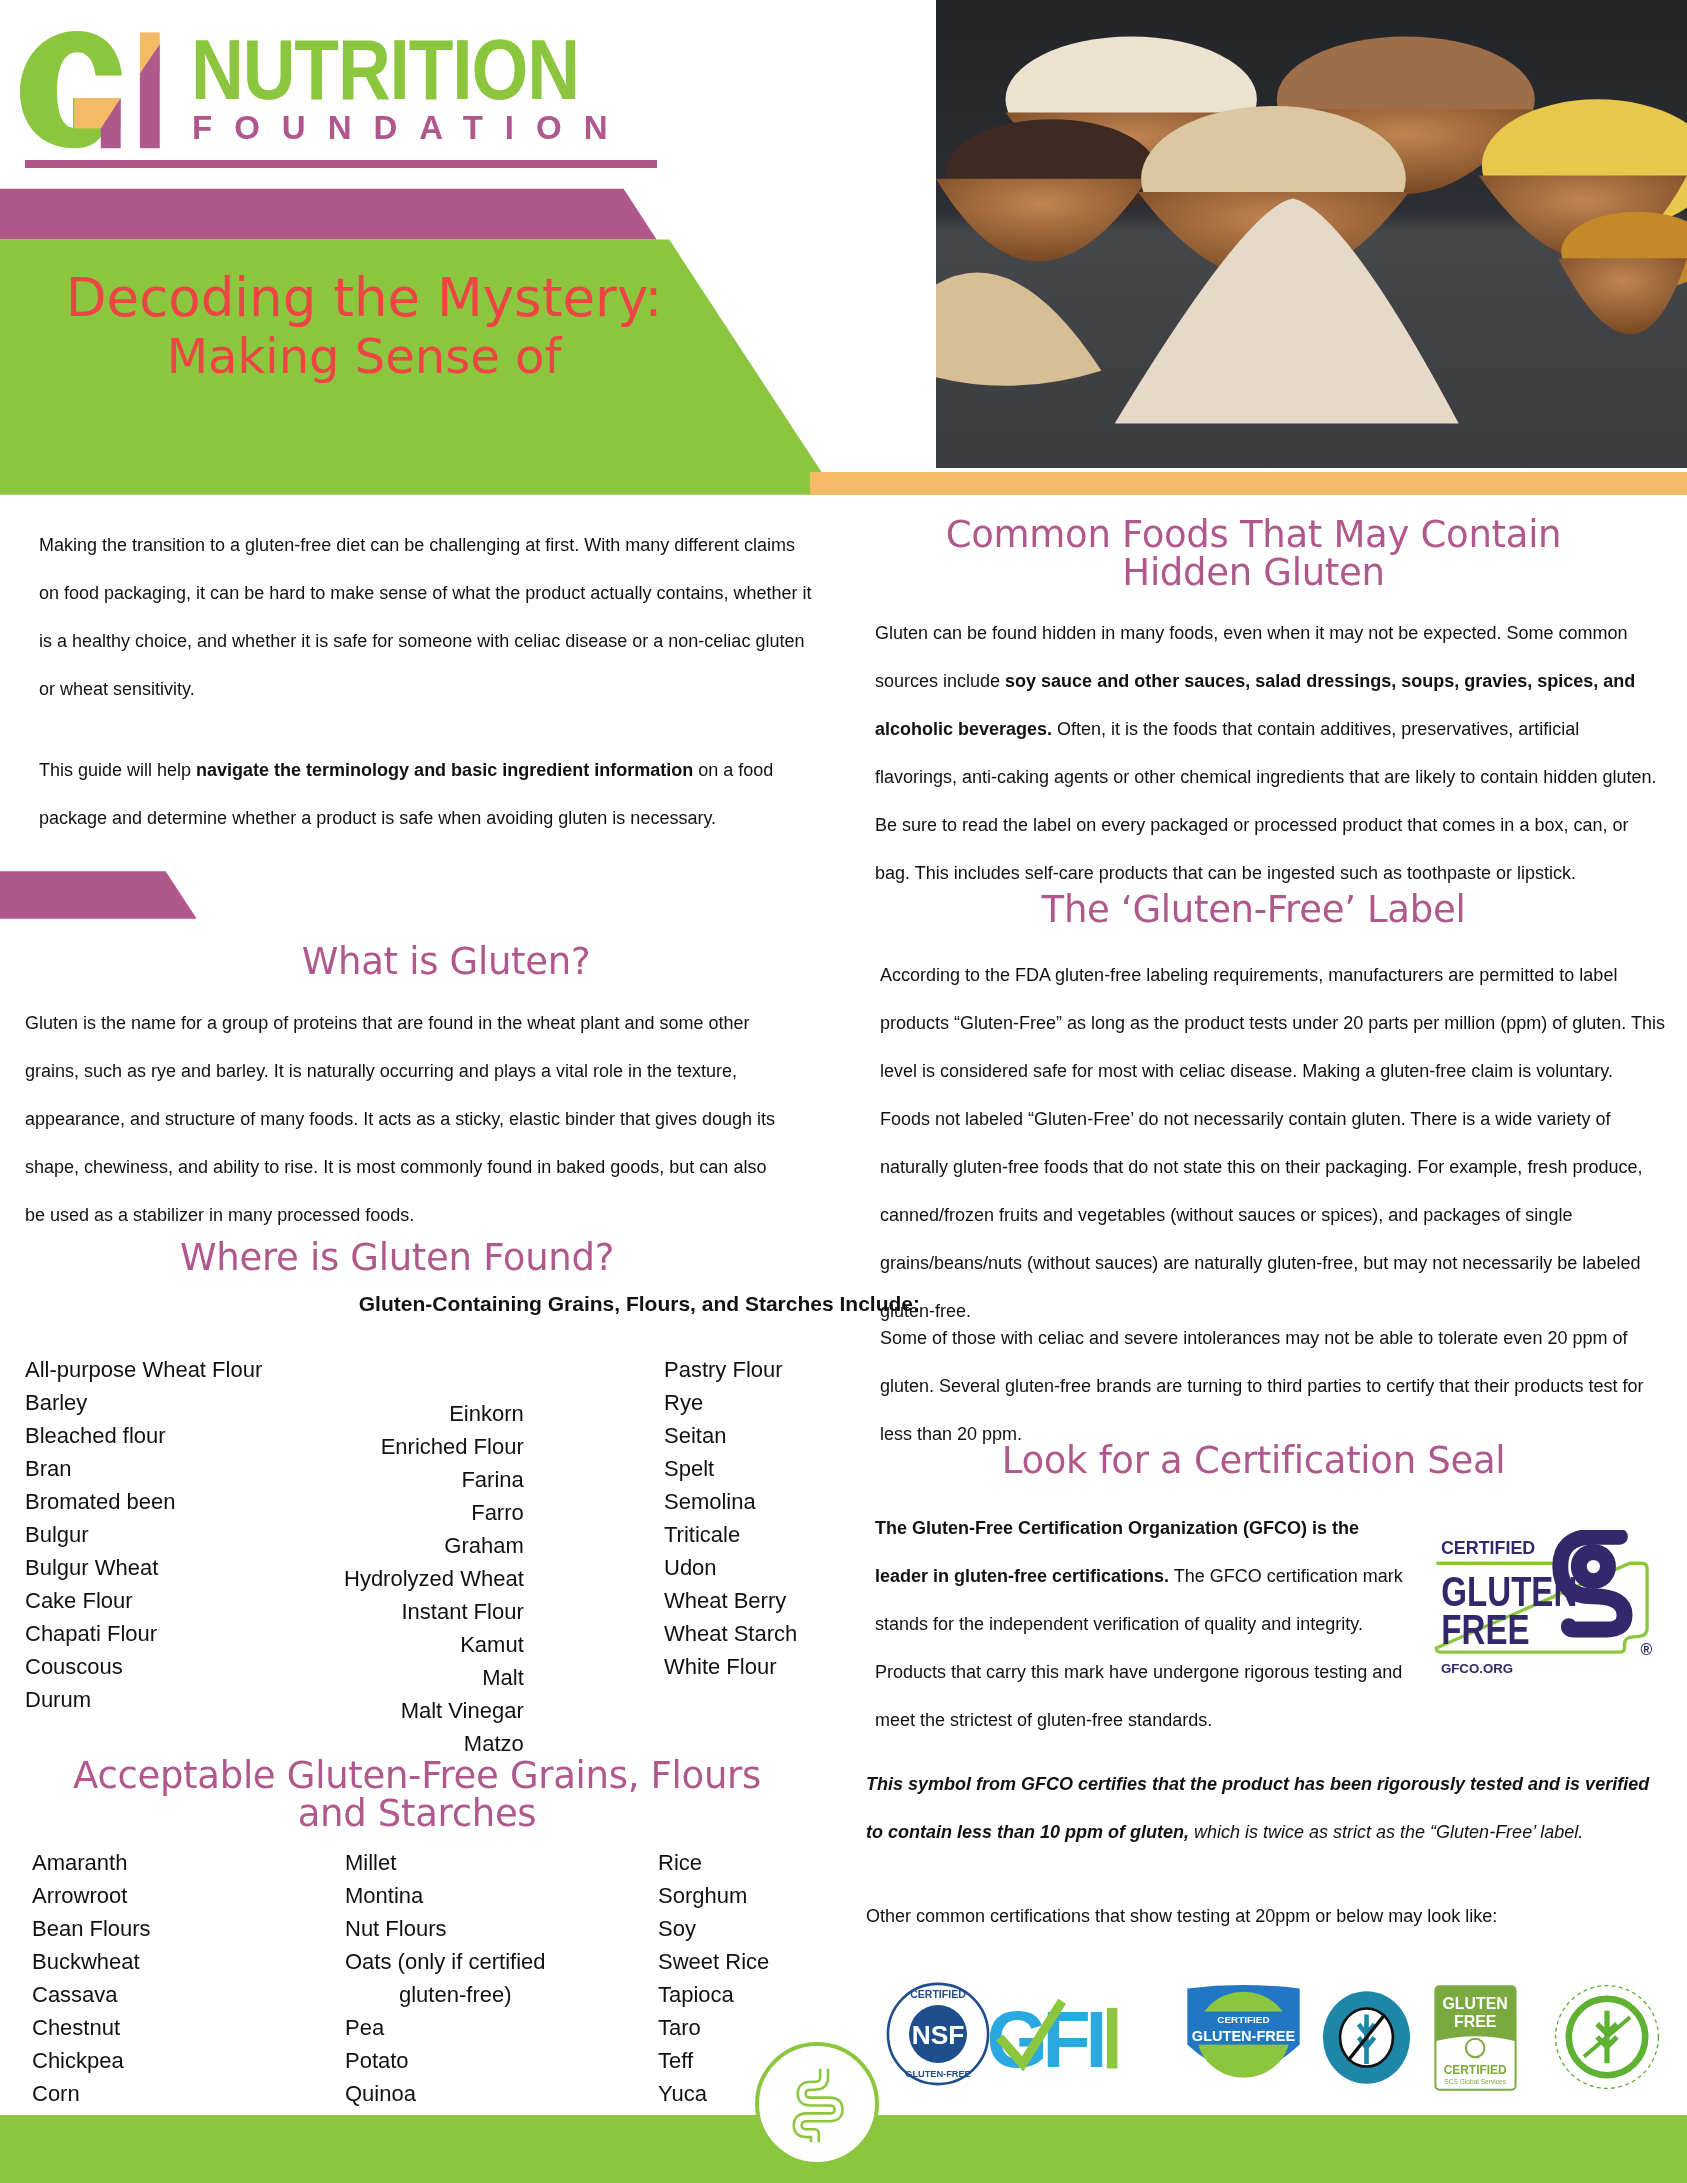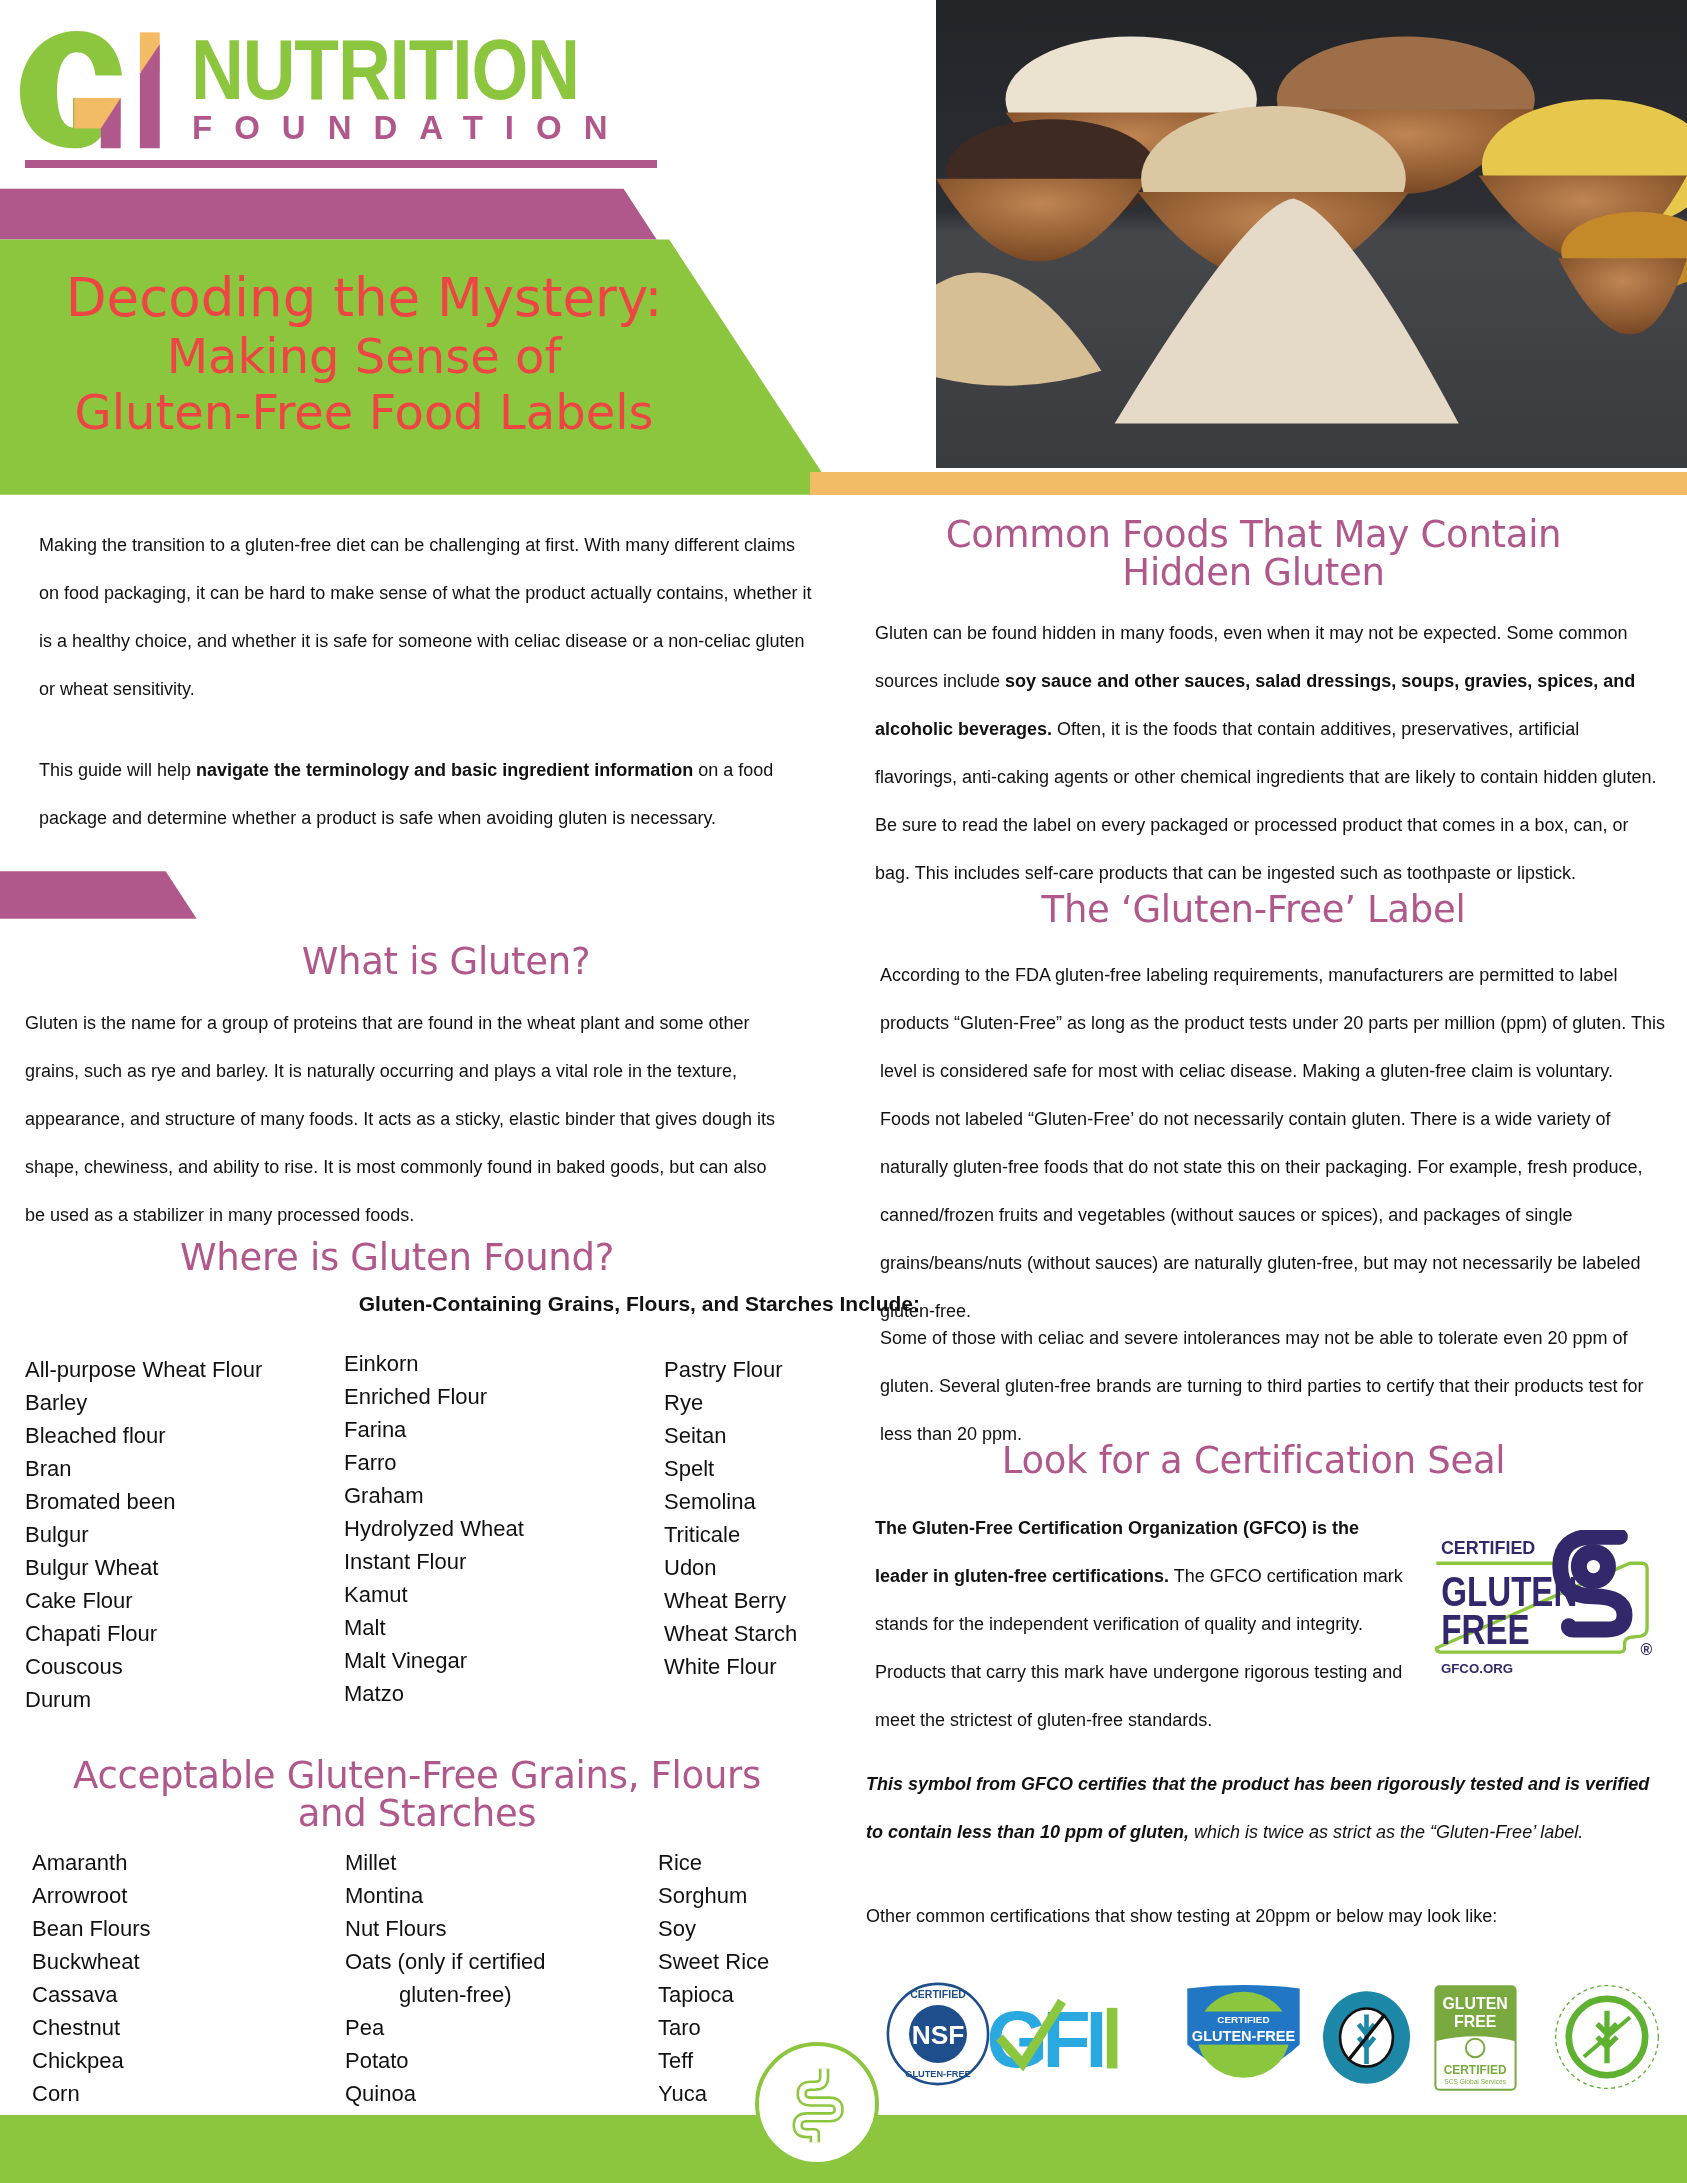--- a/index.html
+++ b/index.html
@@ -38,21 +38,20 @@
 
 <svg class="abs" style="left:0;top:0;" width="939" height="503" viewBox="0 0 1420 760">
   <polygon points="0,285 943,285 993,362 0,362" fill="#b0588c"></polygon>
   <polygon points="0,362 1012,362 1265,748 0,748" fill="#8cc63f"></polygon>
 </svg>
 <div class="abs" style="left:810px;top:472px;width:877px;height:22.5px;background:#f4bb66;"></div>
 
 <div class="abs" style="left:0;top:268px;width:728px;">
   <div class="title-line" style="font-size:53px;line-height:60px;">Decoding the Mystery:</div>
   <div class="title-line" style="font-size:48px;line-height:56px;">Making Sense of</div>
-  <div class="title-line" style="font-size:48px;line-height:56px;">Gluten-Free Food Labels</div>
 </div>
 
 <div class="photo">
   <svg width="751" height="468" viewBox="0 0 1135 707">
     <defs>
       <linearGradient id="bg" x1="0" y1="0" x2="0" y2="1">
         <stop offset="0" stop-color="#222428"></stop>
         <stop offset="0.45" stop-color="#2c2e33"></stop>
         <stop offset="0.5" stop-color="#46474b"></stop>
         <stop offset="1" stop-color="#3a3b3f"></stop>
@@ -104,21 +103,21 @@
   <div>Bleached flour</div>
   <div>Bran</div>
   <div>Bromated been</div>
   <div>Bulgur</div>
   <div>Bulgur Wheat</div>
   <div>Cake Flour</div>
   <div>Chapati Flour</div>
   <div>Couscous</div>
   <div>Durum</div>
 </div>
-<div class="list-col" style="left:344px;top:1347px;">
+<div class="list-col" style="left:344px;top:1397px;text-align:right;">
   <div>Einkorn</div>
   <div>Enriched Flour</div>
   <div>Farina</div>
   <div>Farro</div>
   <div>Graham</div>
   <div>Hydrolyzed Wheat</div>
   <div>Instant Flour</div>
   <div>Kamut</div>
   <div>Malt</div>
   <div>Malt Vinegar</div>

